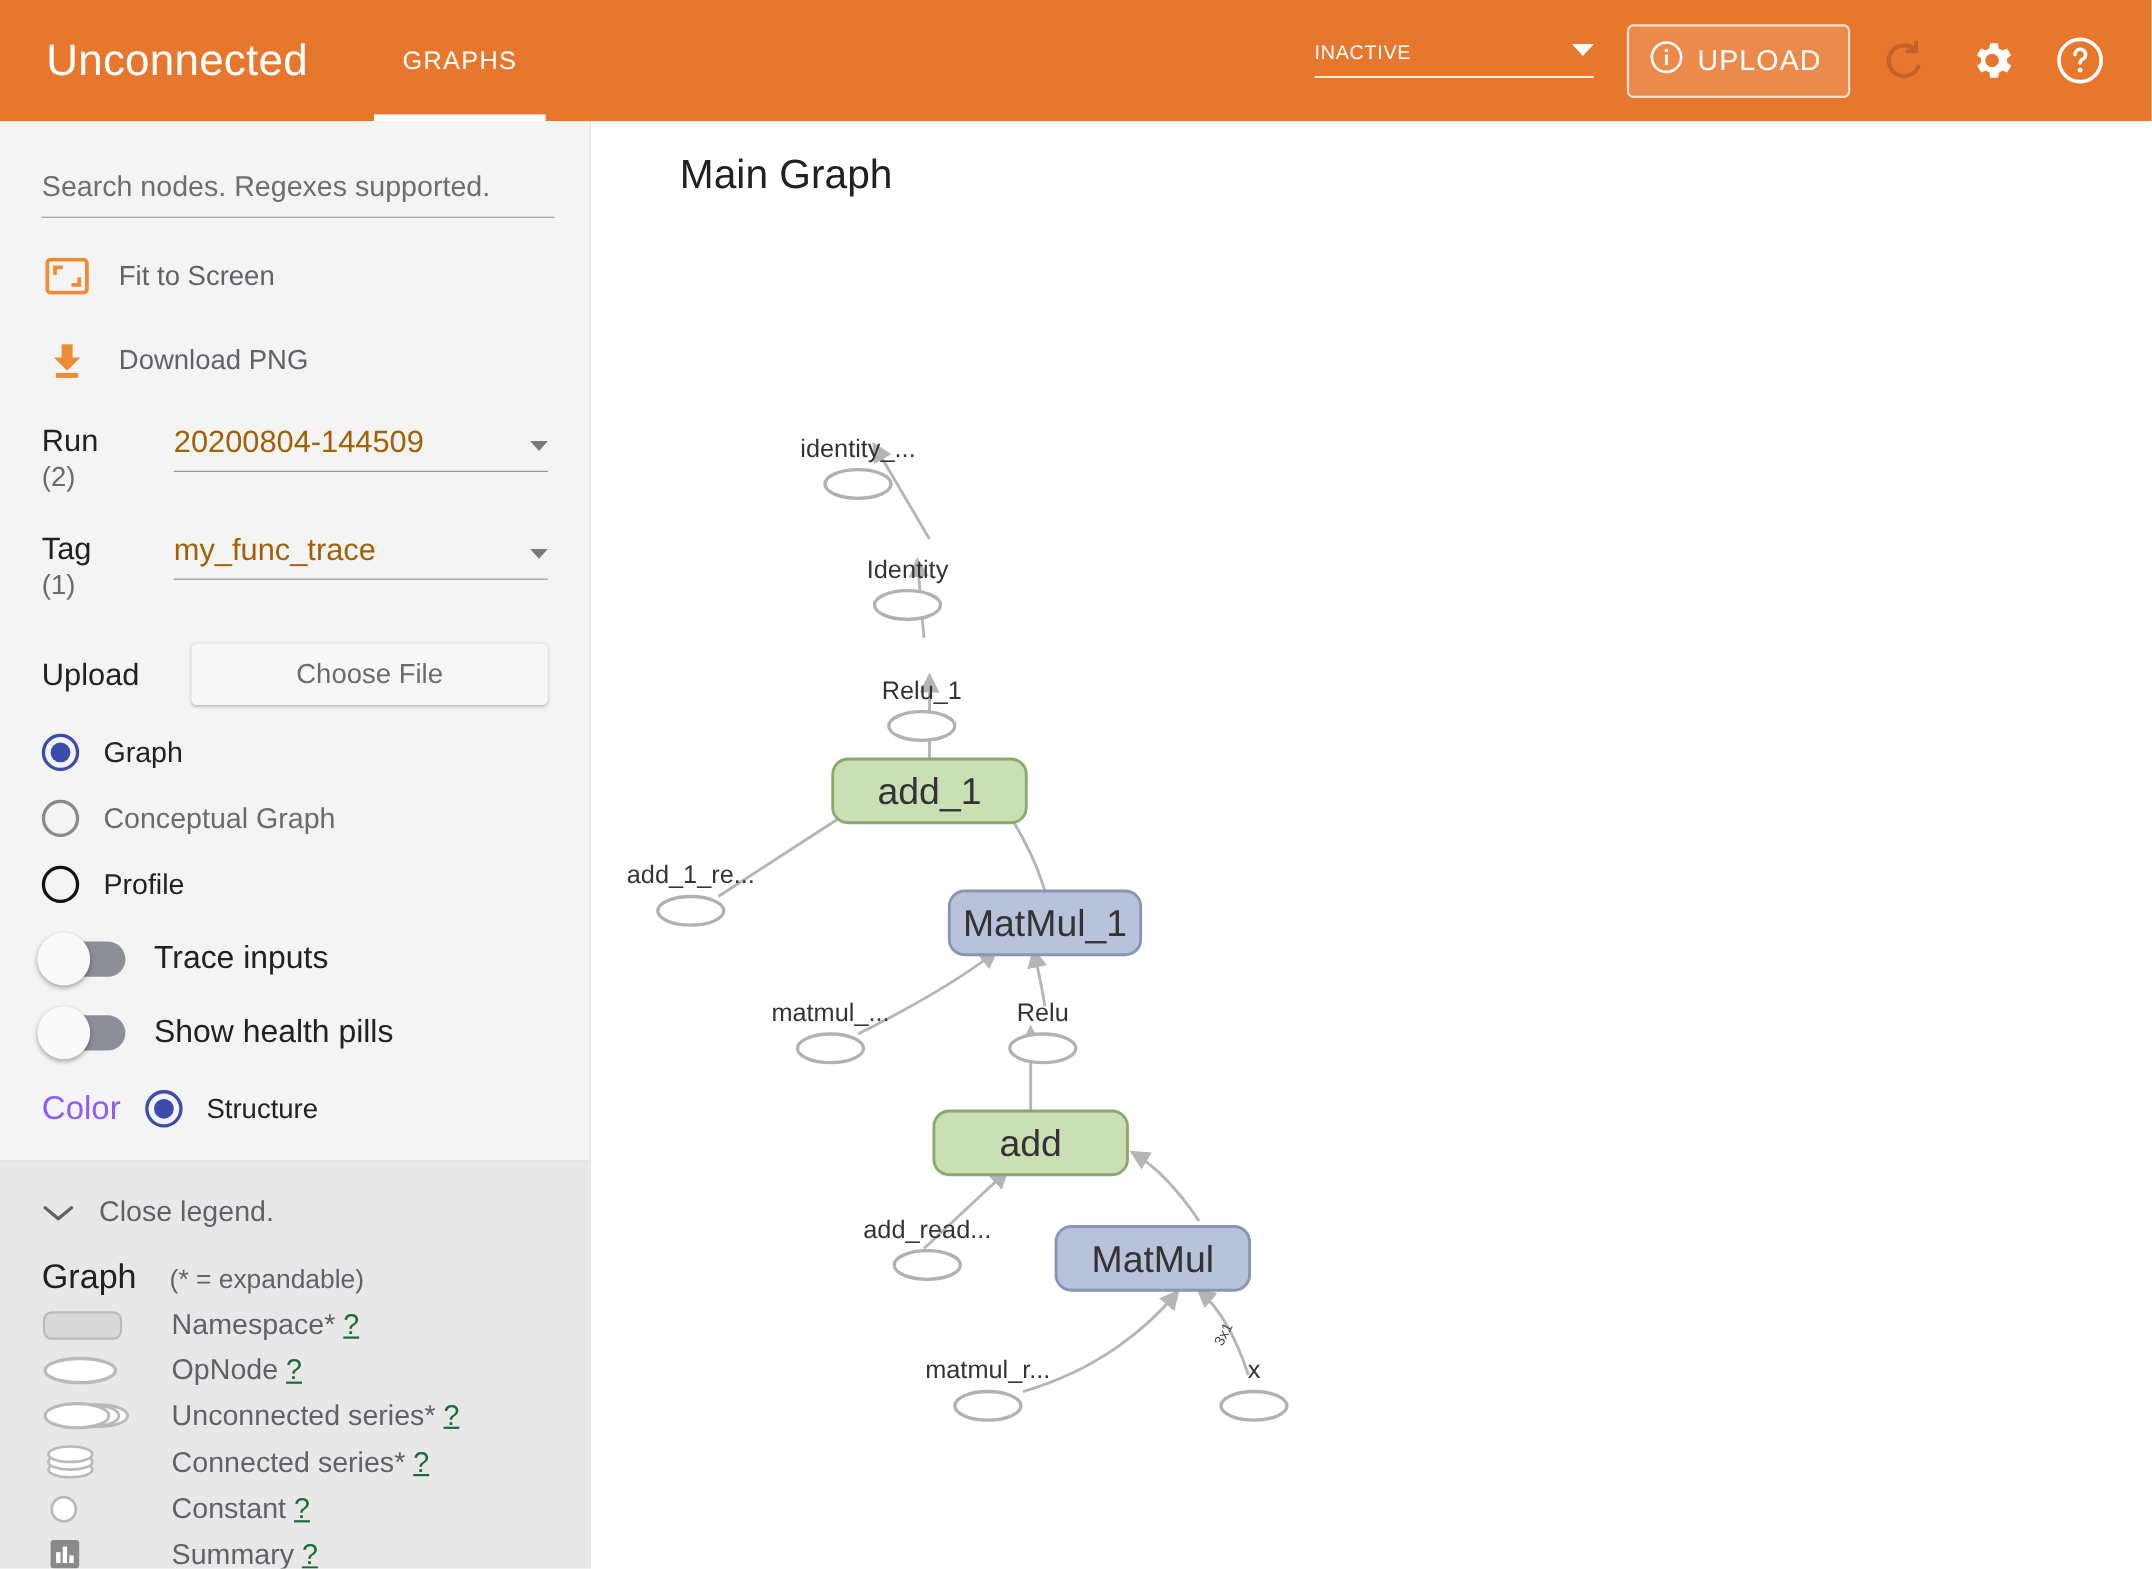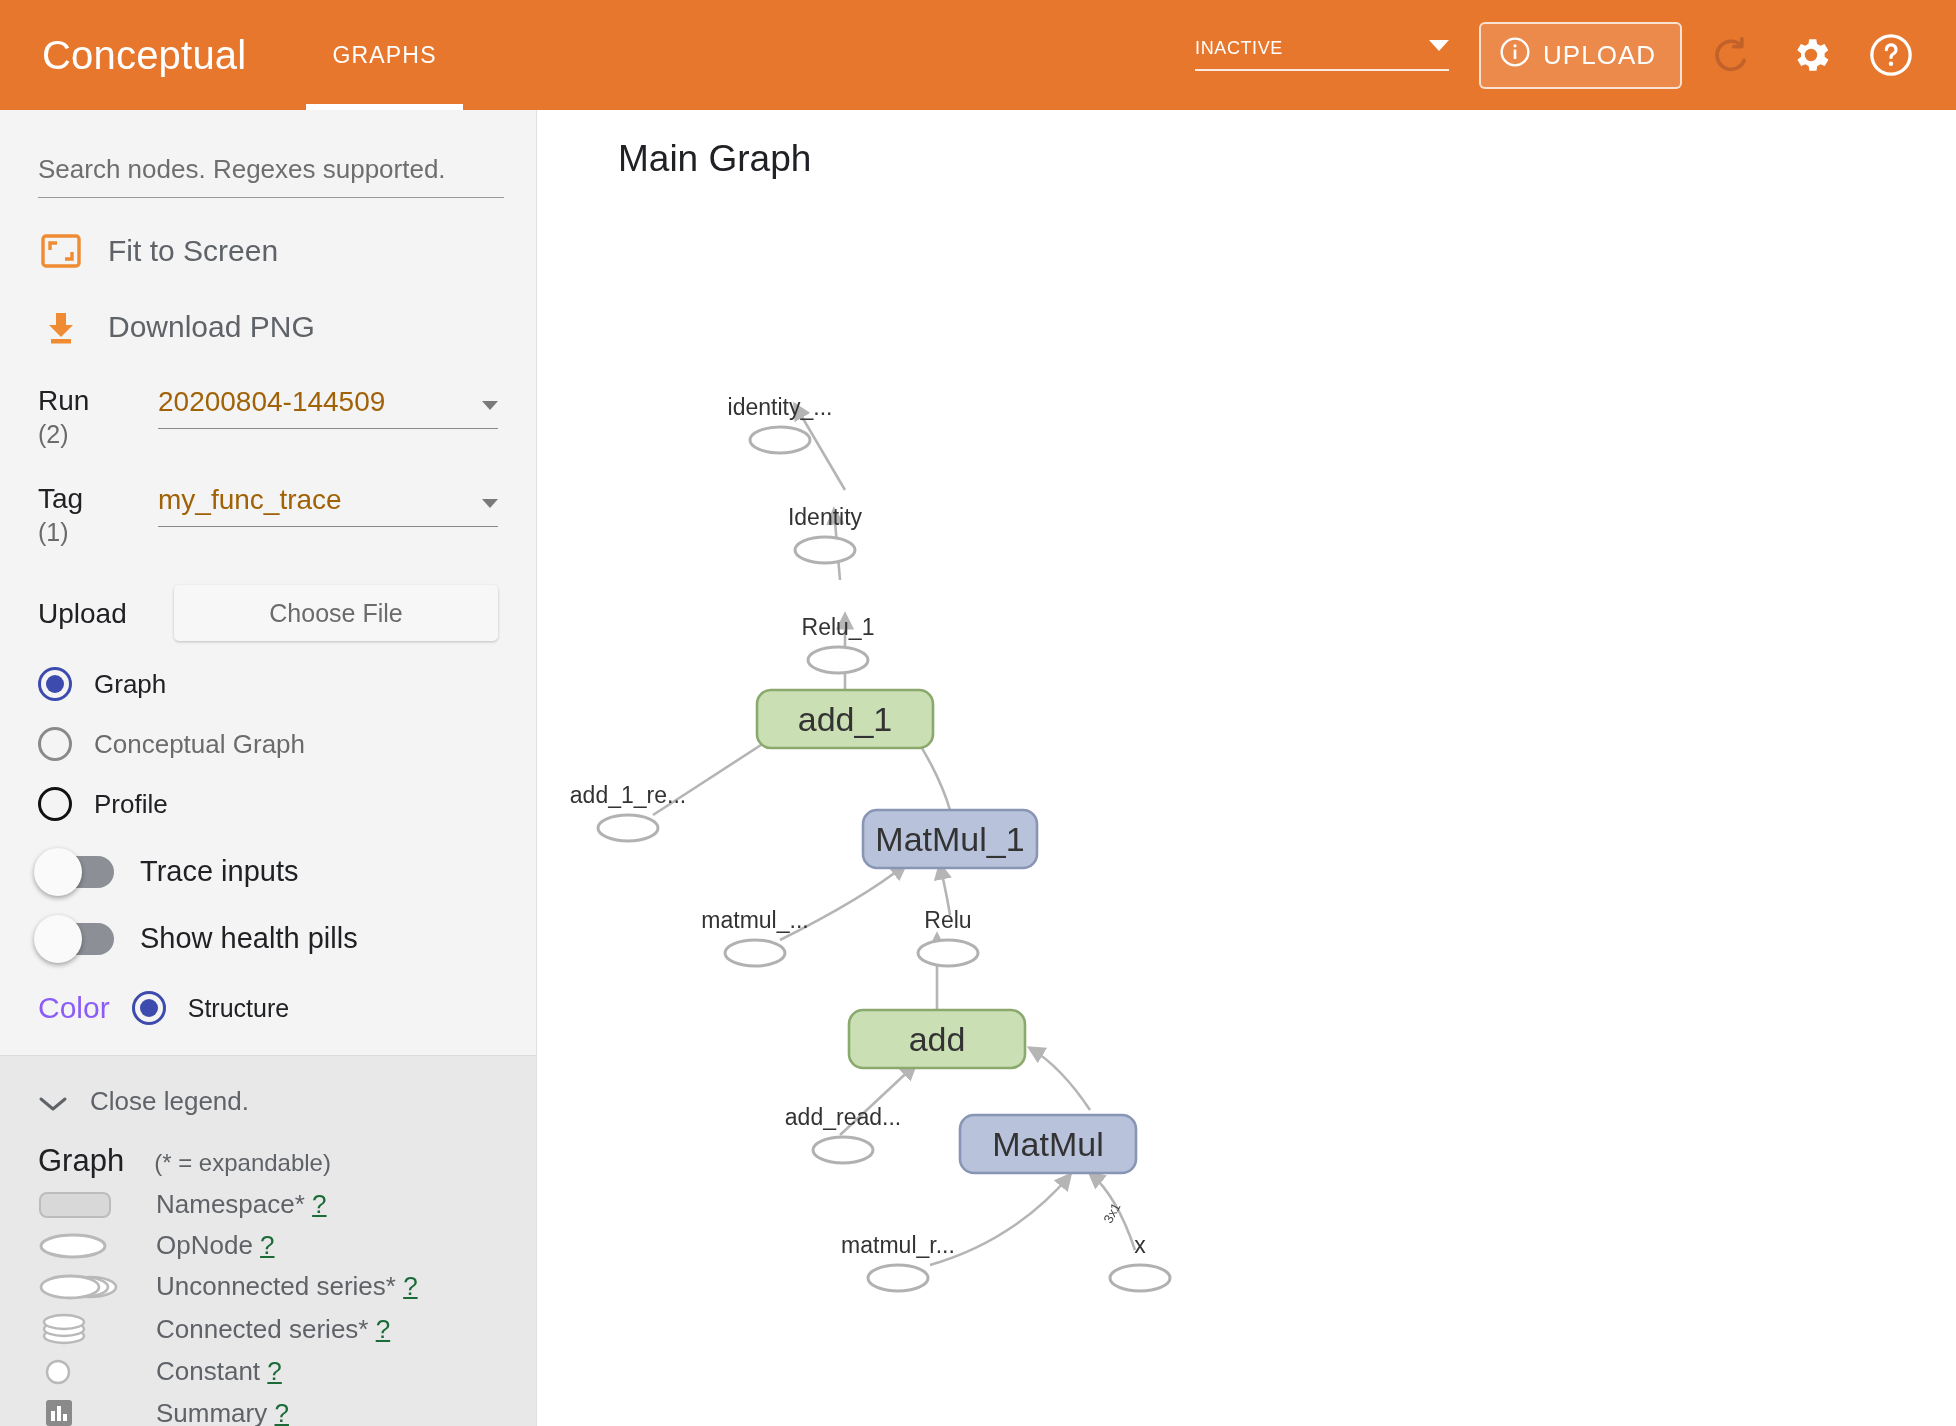--- a/index.html
+++ b/index.html
@@ -83,21 +83,21 @@
     font-size: 26px; color: #5f6368; padding: 6px 0 12px 0;
     font-family: "Liberation Sans", sans-serif;
     outline: none;
   }
   .search-input::placeholder { color: #6e6e6e; }
 
   .action-row {
     display: flex; align-items: center; gap: 24px;
     margin-top: 30px; cursor: pointer;
   }
-  .action-row .label { font-size: 30px; color: #5f6368; }
+  .action-row .label { font-size: 25px; color: #5f6368; }
   .act-icon { width: 46px; height: 46px; display:flex; align-items:center; justify-content:center; }
 
   .field-row { display: flex; align-items: flex-start; margin-top: 36px; }
   .field-label {
     width: 120px; flex: none;
     font-size: 28px; color: #202124; line-height: 1.05;
   }
   .field-label .count { display: block; font-size: 25px; color: #6b6b6b; margin-top: 6px; }
   .field-select {
     flex: 1; border-bottom: 1px solid #8a8a8a;
@@ -189,21 +189,21 @@
   }
   .edge-shape-label {
     font-family: "Liberation Sans", sans-serif;
     font-size: 13px; fill: #444444;
   }
 </style>
 </head>
 <body>
 
 <div class="header">
-  <div class="brand">Conceptual</div>
+  <div class="brand">Unconnected</div>
 
   <div class="tabs">
     <div class="tab active">GRAPHS</div>
   </div>
 
   <div class="header-right">
     <div class="inactive-select">
       <span class="val">INACTIVE</span>
       <span class="caret"></span>
     </div>

